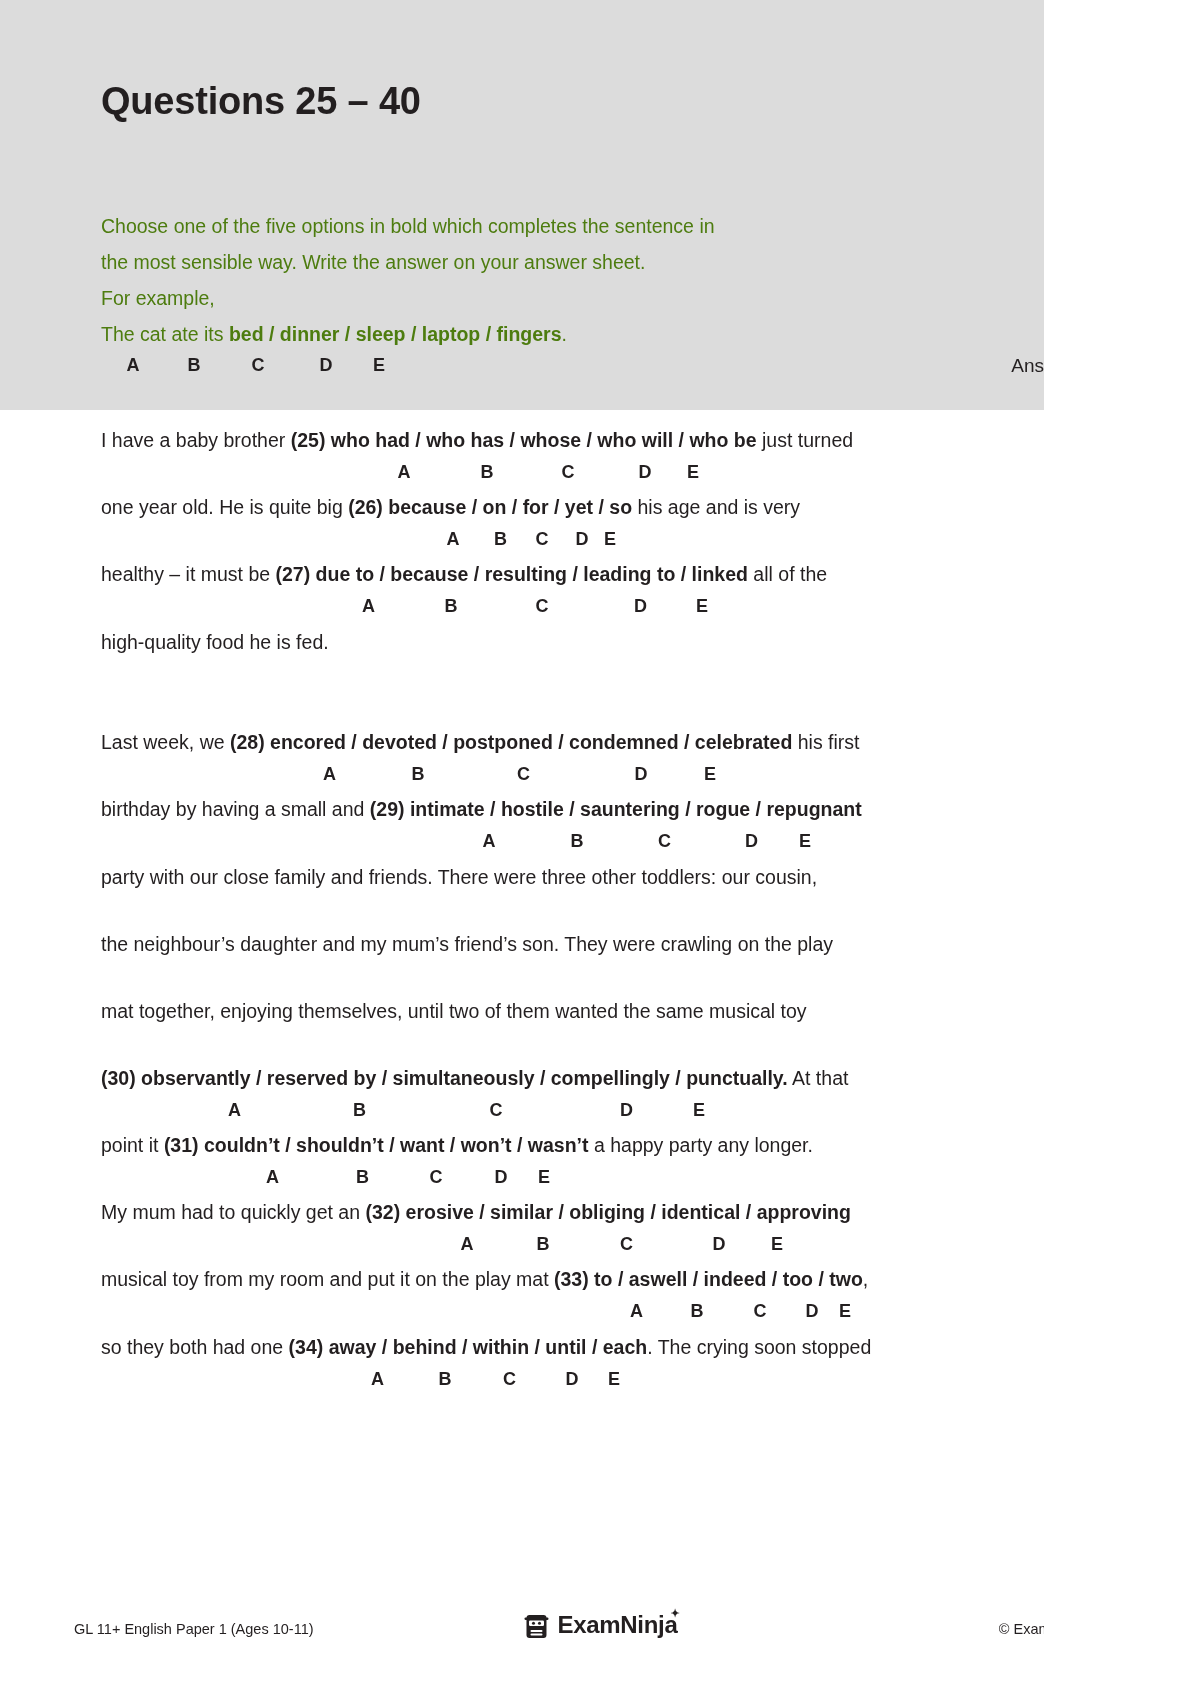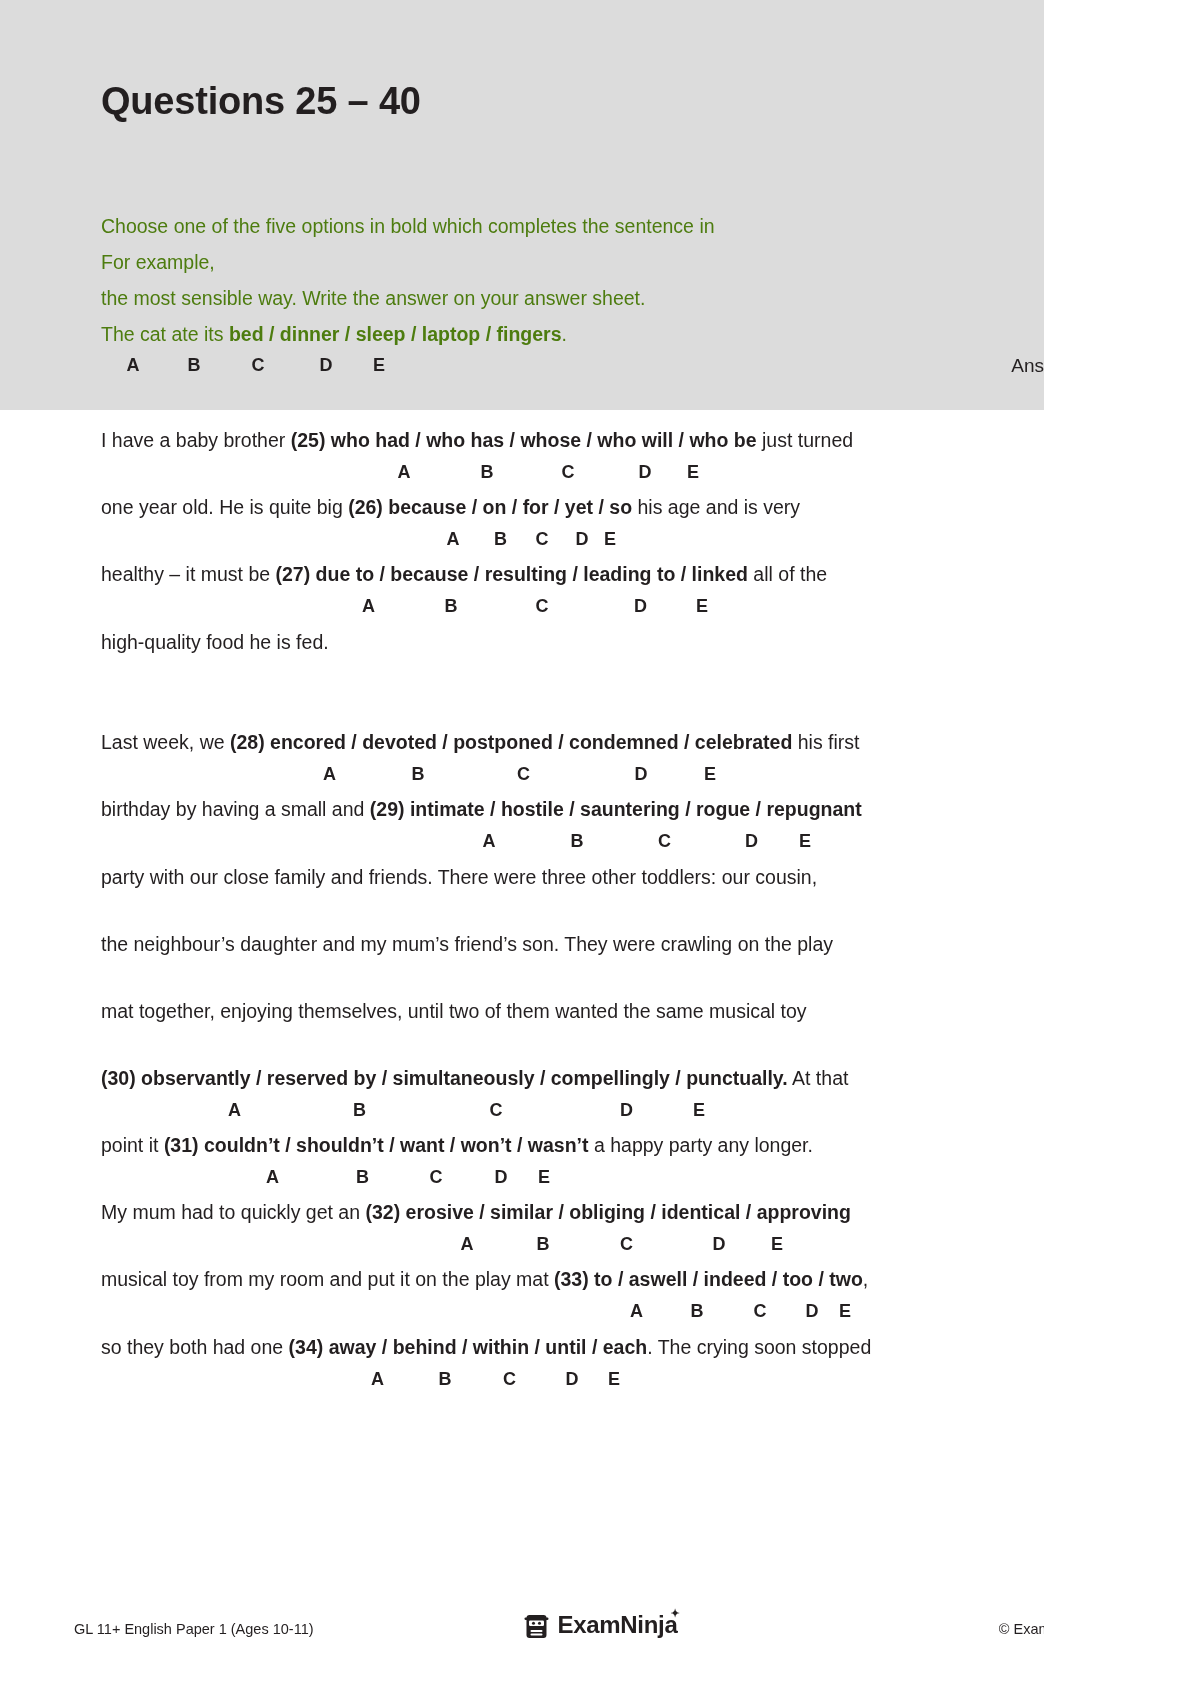--- a/index.html
+++ b/index.html
@@ -148,22 +148,22 @@
 <body>
 
 <div class="page">
 
   <div class="header-band">
 
     <div class="page-title">Questions 25 – 40</div>
 
     <div class="instructions">
       <div class="line">Choose one of the five options in bold which completes the sentence in</div>
+      <div class="line">the most sensible way. Write the answer on your answer sheet.</div>
       <div class="line">For example,</div>
-      <div class="line">the most sensible way. Write the answer on your answer sheet.</div>
       <div class="line">
         <span>The cat ate its </span><b>bed / dinner / sleep / laptop / fingers</b><span>.</span>
       </div>
     </div>
 
     <div class="example-letters">
       <span style="width:64px">A</span><span style="width:58px">B</span><span style="width:70px">C</span><span style="width:66px">D</span><span style="width:40px">E</span>
     </div>
 
     <div class="answer-note">

